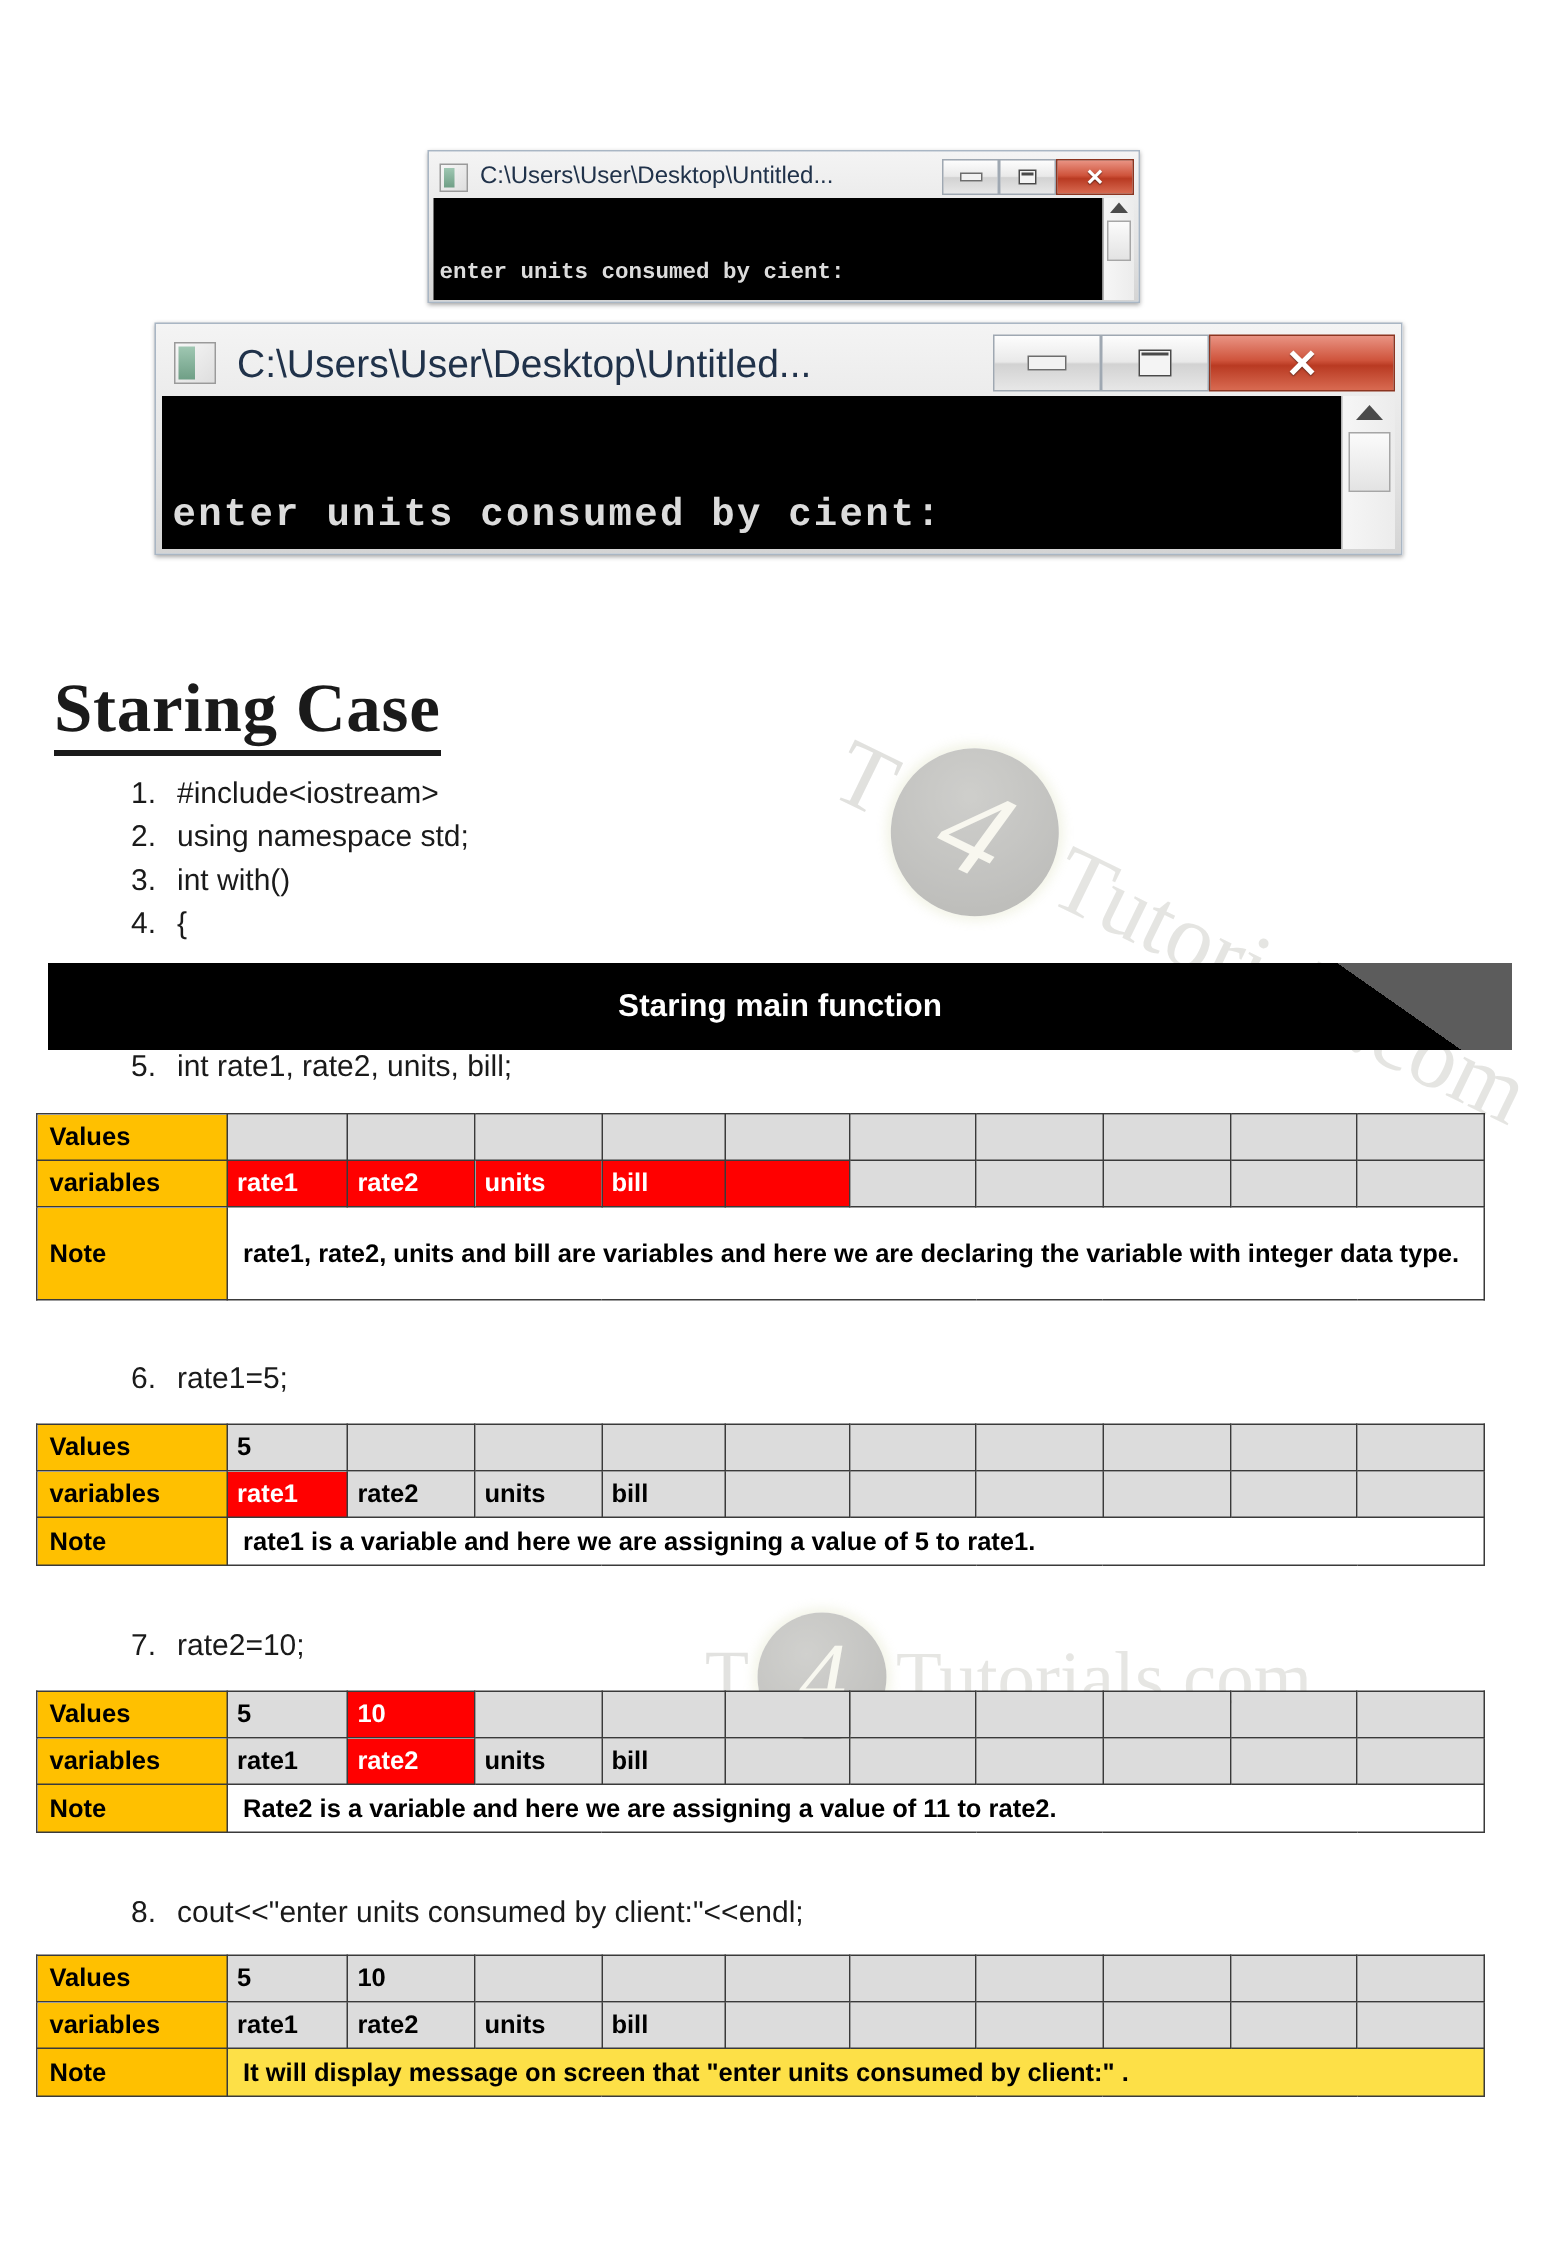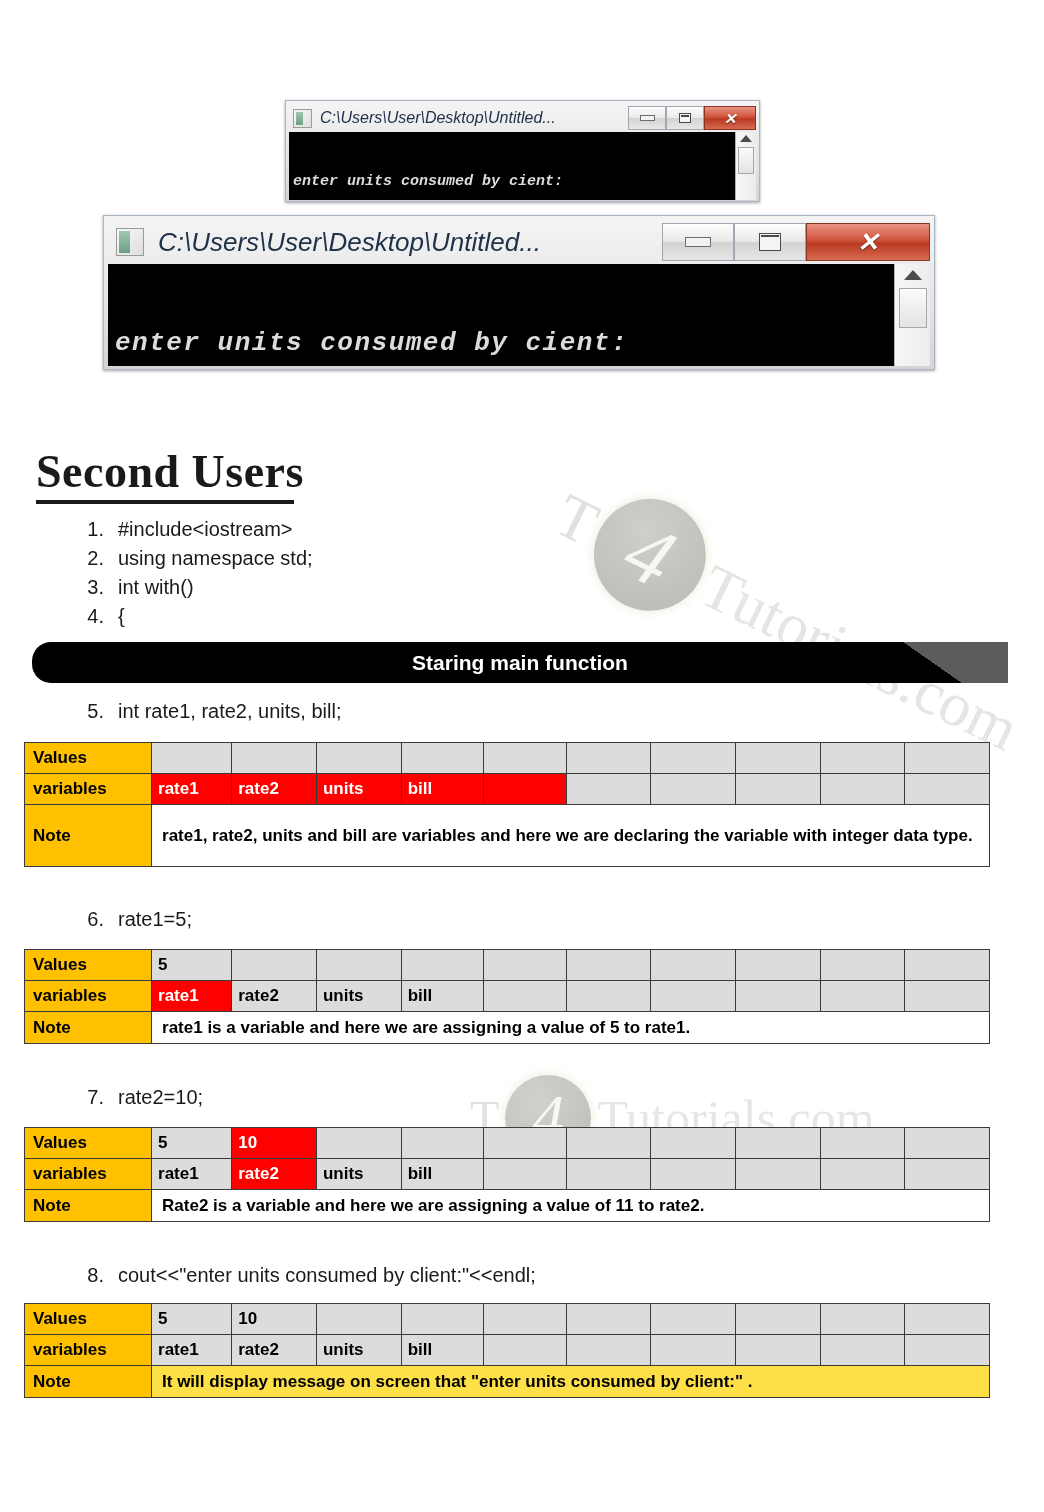--- a/index.html
+++ b/index.html
@@ -65,21 +65,20 @@
     opacity: 0.40;
   }
   #watermark-2 .wm-circle { width: 86px; height: 86px; font-size: 64px; }
   #watermark-2 .wm-t { font-size: 48px; }
   #watermark-2 .wm-text { font-size: 50px; }
 
   
   .console-window {
     position: absolute;
     box-sizing: border-box;
-    font-style: italic;
   }
   .win-frame {
     background: linear-gradient(180deg, #f4f4f4 0%, #e4e4e4 60%, #d4d4d4 100%);
     border: 1px solid #a9b6c4;
     box-shadow: 0 1px 3px rgba(0,0,0,0.35);
     box-sizing: border-box;
   }
   .win-titlebar {
     display: flex;
     align-items: center;
@@ -221,30 +220,29 @@
     padding-right: 14px;
     flex: 0 0 auto;
   }
 
   
   #banner {
     position: absolute;
     left: 32px;
     top: 642px;
     width: 976px;
-    height: 41px;
+    height: 58px;
     background: #000000;
     display: flex;
     align-items: center;
     justify-content: center;
     color: #ffffff;
     font-size: 21px;
     font-weight: bold;
     box-sizing: border-box;
-    border-radius: 19px;
   }
   #banner .notch {
     position: absolute;
     right: 0;
     top: 0;
     bottom: 0;
     width: 160px;
     background: linear-gradient(215deg, #5c5c5c 0%, #5c5c5c 48%, #000000 48%, #000000 100%);
   }
 
@@ -369,21 +367,21 @@
   <span class="wm-text">Tutorials.com</span>
 </div>
 
 <div class="watermark" id="watermark-2">
   <span class="wm-t">T</span>
   <span class="wm-circle">4</span>
   <span class="wm-text">Tutorials.com</span>
 </div>
 
 <div id="page-title">
-  <div>Second Users</div>
+  <div>Staring Case</div>
   <div class="rule"></div>
 </div>
 
 <ol class="code-list" id="code-list-top" style="left:70px; top:515px;">
   <li>
     <span class="code-num">1.</span>
     <span>#include&lt;iostream&gt;</span>
   </li>
   <li>
     <span class="code-num">2.</span>

